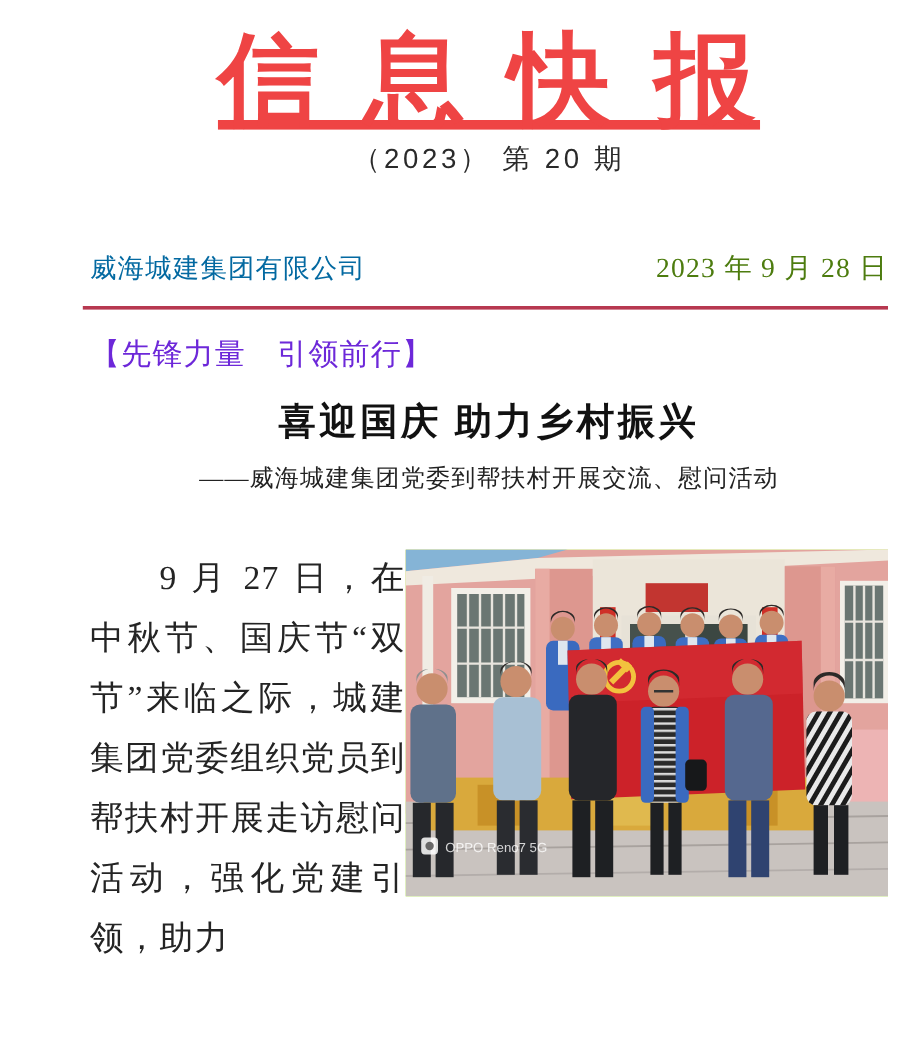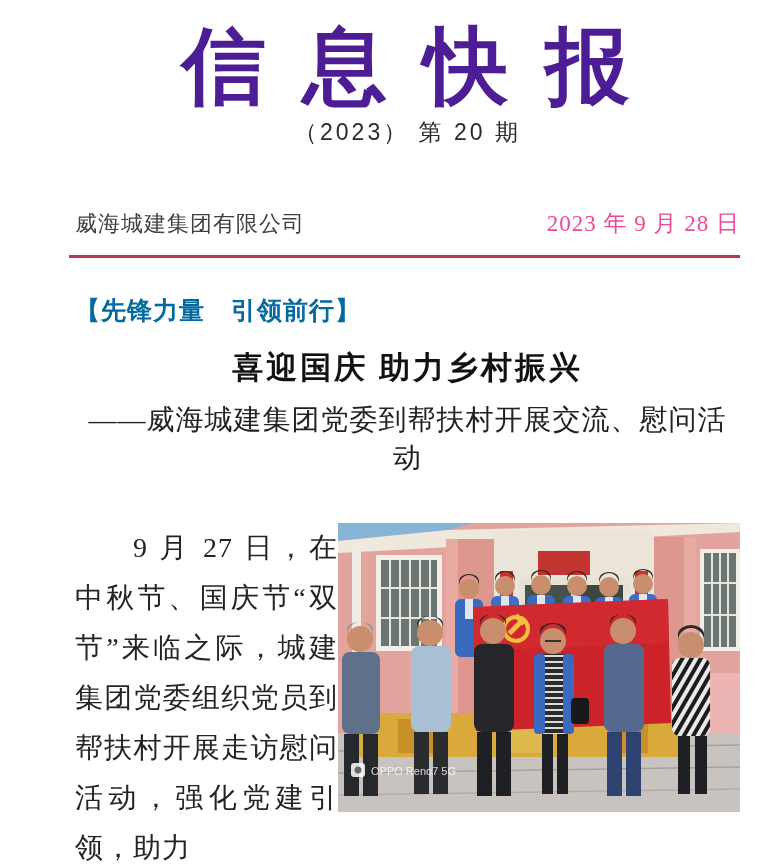--- a/index.html
+++ b/index.html
@@ -18,57 +18,57 @@
   .issue-line{
     text-align:center;
     font-family:"Liberation Sans","DejaVu Sans",sans-serif;
     font-size:23px;letter-spacing:3px;color:#2a2a2a;
   }
   .info-row{
     margin-top:60px;display:flex;justify-content:space-between;align-items:baseline;
   }
   .company{
     font-family:"Liberation Sans","DejaVu Sans",sans-serif;
-    font-size:22px;letter-spacing:1px;color:#404040;text-align:center;
+    font-size:22px;letter-spacing:1px;color:#0369a1;text-align:center;
   }
   .date{
     font-family:"Liberation Serif","DejaVu Serif",serif;
-    font-size:23px;letter-spacing:1px;color:#ec4899;
+    font-size:23px;letter-spacing:1px;color:#4d7c0f;
   }
   .red-rule{height:3px;margin:16px 0 0 -6px;border:0;}
   .section-tag{
-    margin-top:36px;font-size:25px;font-weight:700;letter-spacing:1px;
-    font-family:"Liberation Sans","DejaVu Sans",sans-serif;color:#0369a1;
+    margin-top:20px;font-size:25px;font-weight:400;letter-spacing:1px;
+    font-family:"Liberation Sans","DejaVu Sans",sans-serif;color:#6d28d9;
   }
   .article-title{
     margin-top:20px;text-align:center;
     font-size:31px;font-weight:bold;letter-spacing:3px;color:#111;
   }
   .article-subtitle{
     margin-top:12px;text-align:center;
-    font-size:28px;letter-spacing:1px;color:#222;
+    font-size:20px;letter-spacing:1px;color:#222;
   }
   .article-body{margin-top:46px;}
   .photo-figure{
     float:right;width:402px;height:289px;margin:4px 0 10px 14px;
     background:#bef264;
   }
   .photo-figure svg{display:block;}
   .body-text{
     margin:0;font-size:28px;line-height:50px;letter-spacing:1px;
     text-indent:58px;text-align:justify;color:#242424;
   }
 </style>
 </head>
 <body>
 
 <div class="page">
   <div class="content">
 
-    <div class="masthead" id="masthead" style="color: #4c1d95;">信 息 快 报</div>
+    <div class="masthead" id="masthead" style="color: #ef4444; text-decoration: underline;">信 息 快 报</div>
 
     <div class="issue-line">（2023） 第 20 期</div>
 
     <div class="info-row">
       <span class="company">威海城建集团有限公司</span>
       <span class="date">2023 年 9 月 28 日</span>
     </div>
 
     <hr class="red-rule" id="rule" style="background: rgb(183, 56, 80);">
 

